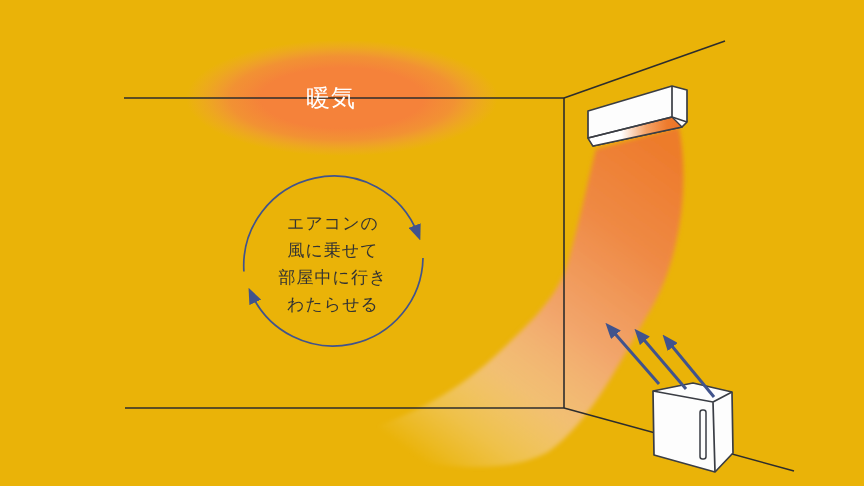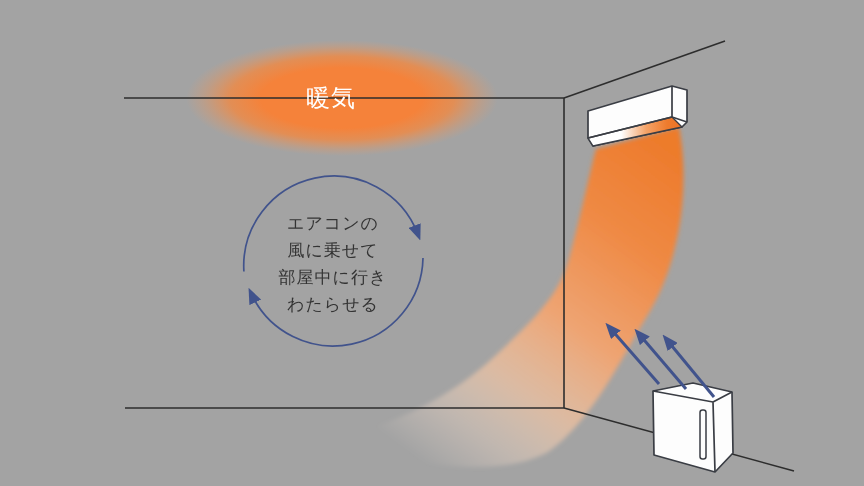--- a/index.html
+++ b/index.html
@@ -2,21 +2,21 @@
 <html lang="ja"><head>
 <meta charset="utf-8">
 <title>Diagram</title>
 <style>
   html,body{margin:0;padding:0;}
   body{background:#e6e6e8;}
   .stage{
     position:relative;
     width:864px;height:486px;
     margin:0 auto;
-    background:#a3a3a3;
+    background:#eab308;
     overflow:hidden;
     font-family:"DejaVu Sans","Liberation Sans",sans-serif;
     text-align:right;
   }
   svg{display:block;}
   .room-line{stroke:#2d2d2d;stroke-width:1.6;fill:none;}
   .appliance{stroke:#3a3d44;stroke-width:1.7;stroke-linejoin:round;}
   .nav-stroke{stroke:#41538c;stroke-width:1.7;fill:none;}
   .steam{stroke:#41538c;stroke-width:3;fill:none;}
   .jp-label{letter-spacing:1px;}

